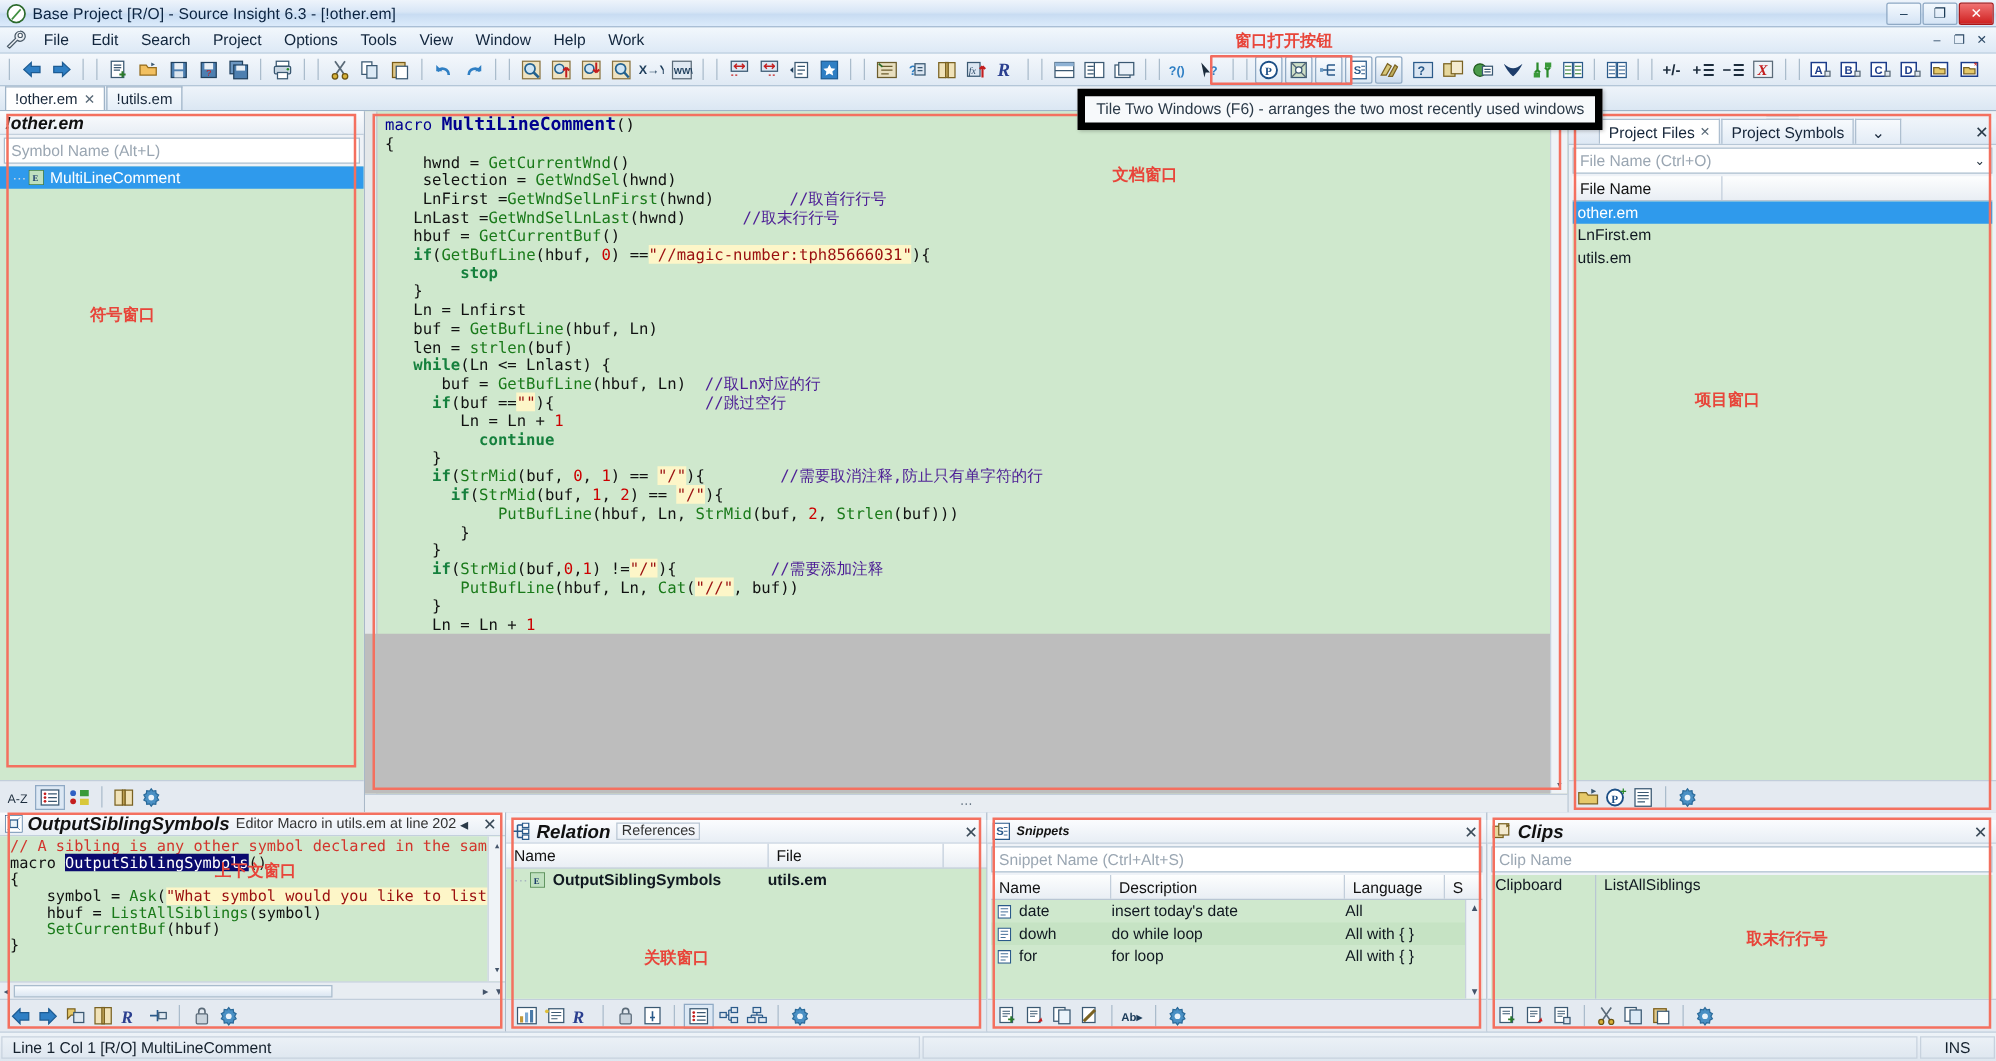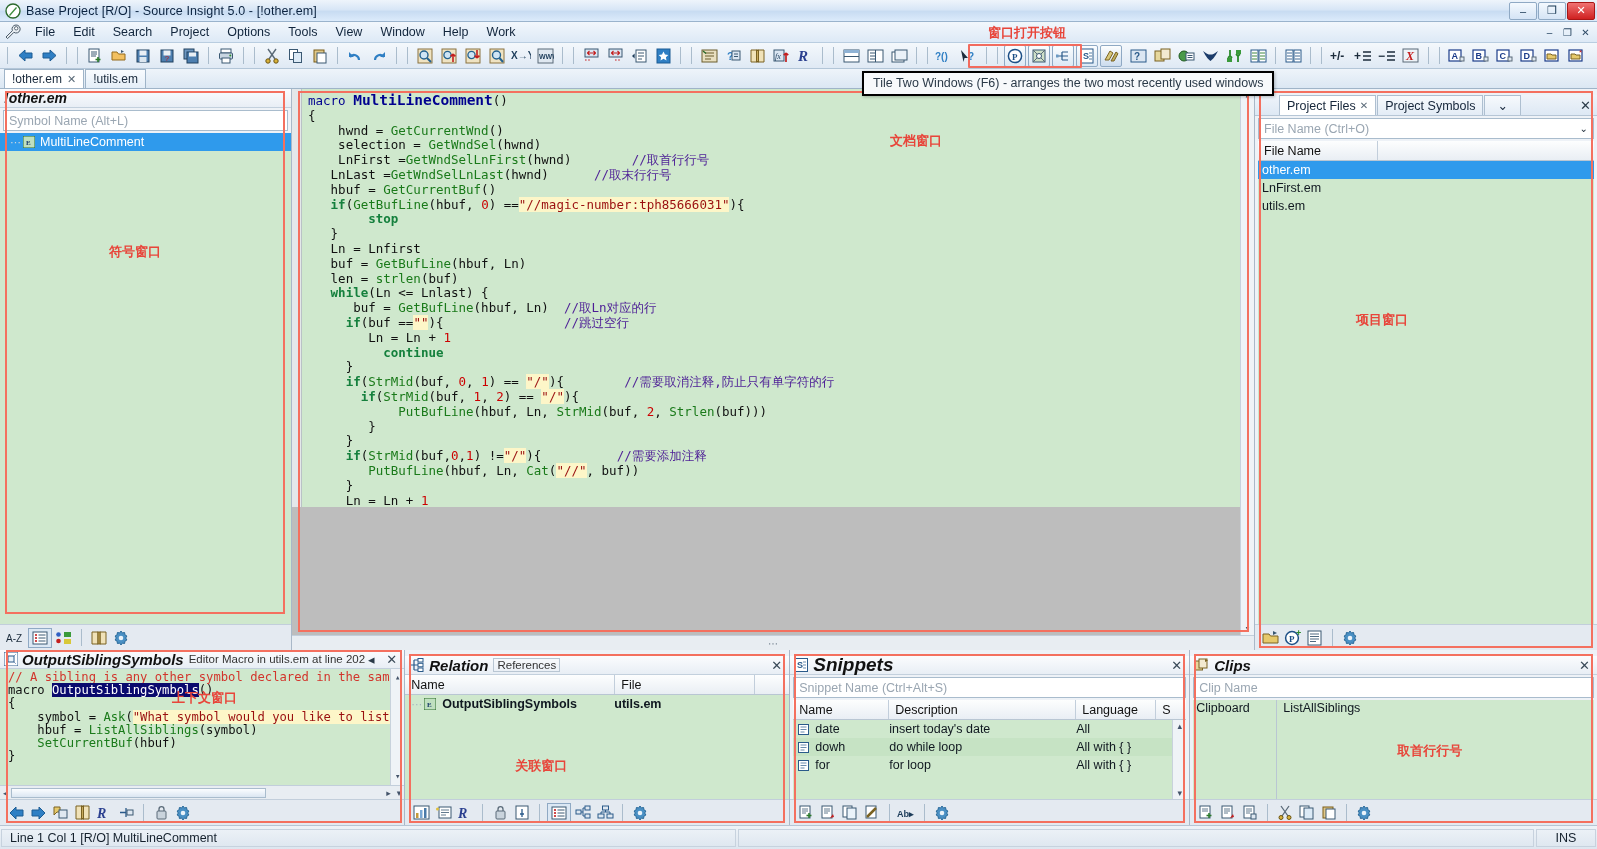--- a/index.html
+++ b/index.html
@@ -64,21 +64,21 @@
   }
   .tbi svg { display: block; }
   .tb-group-hl {
     position: absolute; border: 2px solid #f26b5e; border-radius: 1px;
     pointer-events: none;
   }
 
   
   .tooltip {
     position: absolute; z-index: 70;
-    background: #f7f9fb; border: 2px solid #000000;
+    background: #f7f9fb; border: 6px solid #000000;
     padding: 3px 9px 4px 9px; font-size: 12.5px; color: #2b3a48;
     box-shadow: 1px 1px 3px rgba(0,0,0,.25); white-space: nowrap;
   }
 
   
   .doctabs {
     height: 20px; flex: 0 0 20px;
     background: linear-gradient(to bottom, #eef4fa, #dbe7f3);
     border-bottom: 1px solid #9fb4c8;
     display: flex; align-items: flex-end; padding-left: 4px;
@@ -190,21 +190,21 @@
 
 <div class="app">
 
   <div class="titlebar">
     <span class="tl-icon">
       <svg width="16" height="16" viewBox="0 0 16 16">
         <circle cx="8" cy="8" r="7" fill="#ffffff" stroke="#2c6a2c" stroke-width="1.4"></circle>
         <path d="M4 12 L11 4 L12 5 L5 13 Z" fill="#3f8f3f"></path>
       </svg>
     </span>
-    <span class="tl-text">Base Project [R/O] - Source Insight 5.0 - [!other.em]</span>
+    <span class="tl-text">Base Project [R/O] - Source Insight 6.3 - [!other.em]</span>
     <span class="win-btns">
       <span class="win-btn">–</span>
       <span class="win-btn">❐</span>
       <span class="win-btn close">✕</span>
     </span>
   </div>
 
   <div class="menubar">
     <span class="mb-icon">
       <svg width="18" height="15" viewBox="0 0 18 15">
@@ -648,21 +648,21 @@
         <div class="row sel" style="padding-left:10px;">
           <span style="color:#cfd8e0;font-size:11px;margin-right:2px;">⋯</span>
           <span style="display:inline-block;width:12px;height:12px;margin-right:5px;">
             <svg width="12" height="12" viewBox="0 0 12 12">
                 <rect x="0" y="0" width="12" height="12" fill="#bfe0bf" stroke="#2a6a2a"></rect>
                 <text x="3" y="9" font-size="7" font-weight="bold" fill="#1a3a6a" font-family="serif">E</text>
               </svg>
           </span>
           <span>MultiLineComment</span>
         </div>
-        <div class="rlabel" style="left:72px; top:110px; position:absolute;margin-left:37px;">符号窗口</div>
+        <div class="rlabel" style="left:72px; top:110px; position:absolute;">符号窗口</div>
       </div>
       <div class="panel-toolbar">
         <span class="pti">
             <svg width="20" height="14" viewBox="0 0 20 14">
               <text x="0" y="11" font-size="10" fill="#1c2c3c" font-family="sans-serif">A-Z</text>
             </svg>
           </span>
         <span class="pti" style="border:1px solid #8fa9c4;background:#dce8f4;width:24px;">
             <svg width="16" height="14" viewBox="0 0 16 14">
               <rect x="1" y="1" width="14" height="12" fill="#fff" stroke="#3a5872"></rect>
@@ -974,21 +974,21 @@
 
     <div class="panel" style="flex:0 0 400px; border-right:1px solid #a9b8c8;">
       <div class="panel-title" style="margin-top:6px;">
         <span style="display:inline-block;width:14px;height:14px;margin-right:5px;">
           <svg width="14" height="14" viewBox="0 0 14 14">
               <rect x="0.5" y="0.5" width="13" height="13" fill="#fff" stroke="#2a5a8a"></rect>
               <text x="3" y="10" font-size="9" font-weight="bold" fill="#2a5a8a" font-family="sans-serif">S</text>
               <path d="M9 4h3M9 7h3M9 10h3" stroke="#2a5a8a" stroke-width=".7"></path>
             </svg>
         </span>
-        <span class="pt-name" style="font-size:19px;">Snippets</span>
+        <span class="pt-name" style="font-size:10px;">Snippets</span>
         <span class="panel-close">✕</span>
       </div>
       <div class="searchbox">
         <span>Snippet Name (Ctrl+Alt+S)</span>
       </div>
 
       <div class="hdrrow" style="margin:0 3px;">
         <span class="hdrcell" style="width:96px;">Name</span>
         <span class="hdrcell" style="width:187px;">Description</span>
         <span class="hdrcell" style="width:80px;">Language</span>
@@ -1093,21 +1093,21 @@
       </div>
       <div class="searchbox">
         <span>Clip Name</span>
       </div>
       <div class="listarea" style="margin:0 3px; display:flex;">
         <div style="flex:0 0 84px;border-right:1px solid #b9c6d3;padding:1px 0 0 3px;font-size:12.5px;color:#101820;">
           <span>Clipboard</span>
         </div>
         <div style="flex:1 1 auto;padding:1px 0 0 6px;font-size:12.5px;color:#101820;position:relative;">
           <span>ListAllSiblings</span>
-          <div class="rlabel" style="left:120px; top:42px; position:absolute;">取首行行号</div>
+          <div class="rlabel" style="left:120px; top:42px; position:absolute;">取末行行号</div>
         </div>
       </div>
       <div class="panel-toolbar">
         <span class="pti">
             <svg width="16" height="15" viewBox="0 0 16 15">
               <rect x="2" y="1" width="10" height="12" fill="#fff" stroke="#3a5872"></rect>
               <path d="M4 4h6M4 6h6" stroke="#3a5872" stroke-width=".8"></path>
               <path d="M11 8v5M8.5 10.5h5" stroke="#2a7a2a" stroke-width="1.5"></path>
             </svg>
           </span>

